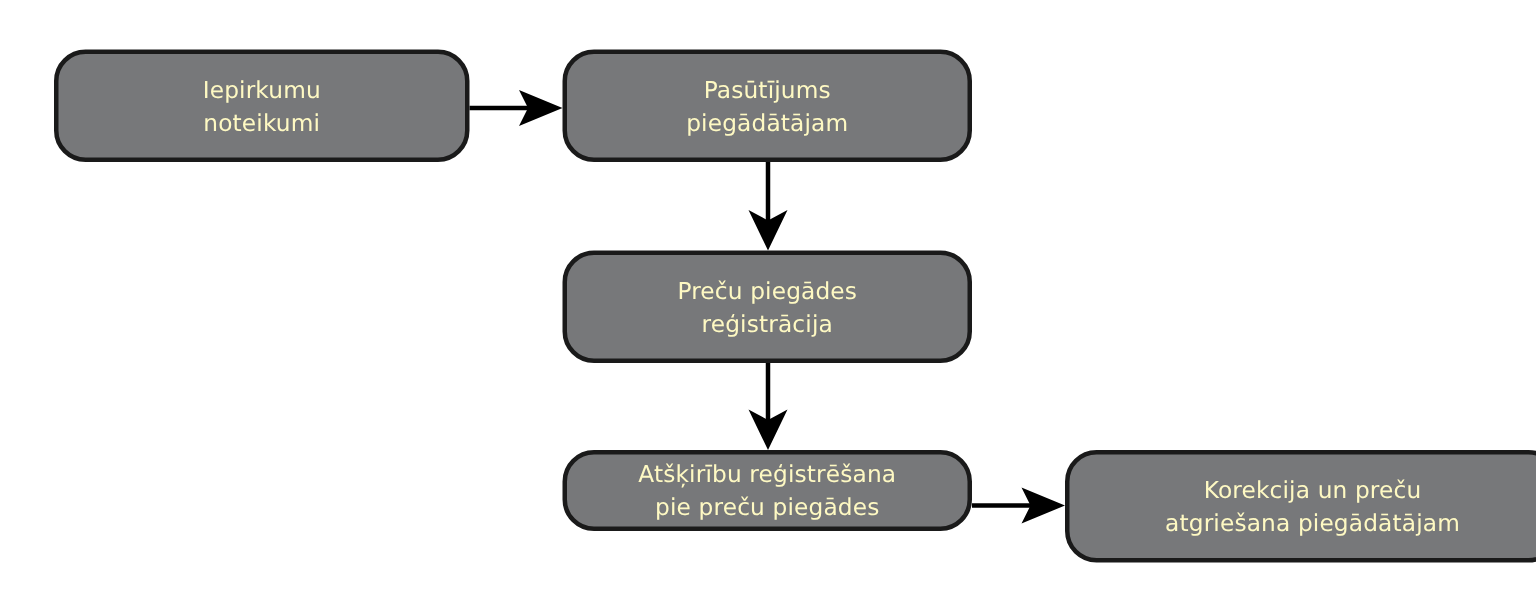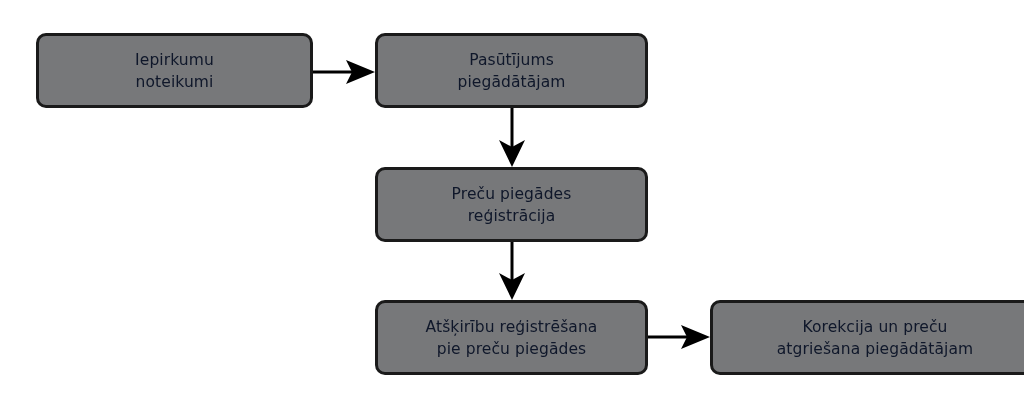--- a/index.html
+++ b/index.html
@@ -15,26 +15,26 @@
     width: 1024px;
     height: 407px;
     background: #ffffff;
     overflow: hidden;
   }
   .node {
     position: absolute;
     box-sizing: border-box;
     background: #77787a;
     border: 3px solid #1a1a1a;
-    border-radius: 10px;
+    border-radius: 21px;
     display: flex;
     align-items: center;
     justify-content: center;
     text-align: center;
-    color: #0f172a;
+    color: #fef9c3;
     font-size: 15.5px;
     line-height: 1.42;
     font-weight: 400;
     letter-spacing: 0.1px;
     padding: 2px 0;
     white-space: pre-line;
   }
   .node-label {
     display: block;
     width: 100%;
@@ -85,21 +85,21 @@
   <div class="node" style="left:375px; top:167px; width:273px; height:75px;">
     <span class="node-label">Preču piegādes
 reģistrācija</span>
   </div>
 
   <div class="node" style="left:375px; top:33px; width:273px; height:75px;">
     <span class="node-label">Pasūtījums
 piegādātājam</span>
   </div>
 
-  <div class="node" style="left:375px; top:300px; width:273px; height:75px;">
+  <div class="node" style="left:375px; top:300px; width:273px; height:54px;">
     <span class="node-label">Atšķirību reģistrēšana
 pie preču piegādes</span>
   </div>
 
   <div class="node" style="left:710px; top:300px; width:330px; height:75px;">
     <span class="node-label">Korekcija un preču
 atgriešana piegādātājam</span>
   </div>
 
 </div>

